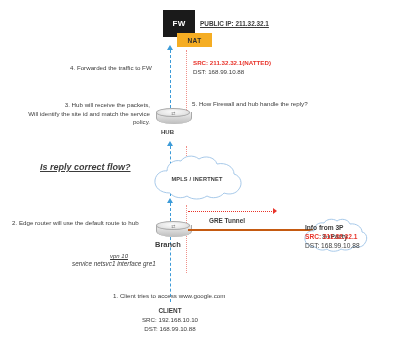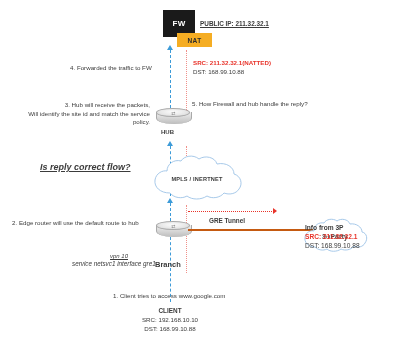--- a/index.html
+++ b/index.html
@@ -188,21 +188,21 @@
   <div class="vline blue" style="left:170px; top:237px; height:65px;"></div>
   <div class="arr up-blue abs" style="left:166.5px; top:198px;"></div>
 
   <div class="vline redlight" style="left:186px; top:205px; height:68px;"></div>
 
   <div class="router" style="left:156px; top:221px;">
     <div class="body"></div>
     <div class="top"></div>
     <div class="glyph">⇄</div>
   </div>
-  <div class="abs txt bold" style="left:155px; top:241px; font-size:7.5px;margin-top:20px;">Branch</div>
+  <div class="abs txt bold" style="left:155px; top:241px; font-size:7.5px;">Branch</div>
 
   <div class="abs txt ital uline" style="left:110px; top:252px; font-size:6px;">vpn 10</div>
   <div class="abs txt ital" style="left:72px; top:260px; font-size:6.3px;">service netsvc1 interface gre1</div>
 
   <div class="abs txt" style="left:12px; top:219px;">2. Edge router will use the default route to hub</div>
 
   <div class="gre-line" style="left:188px; top:229px; width:125px;"></div>
   <div class="abs txt bold" style="left:209px; top:217px; font-size:6.4px;">GRE Tunnel</div>
 
   <div class="hline reddot" style="left:188px; top:211px; width:86px;"></div>

